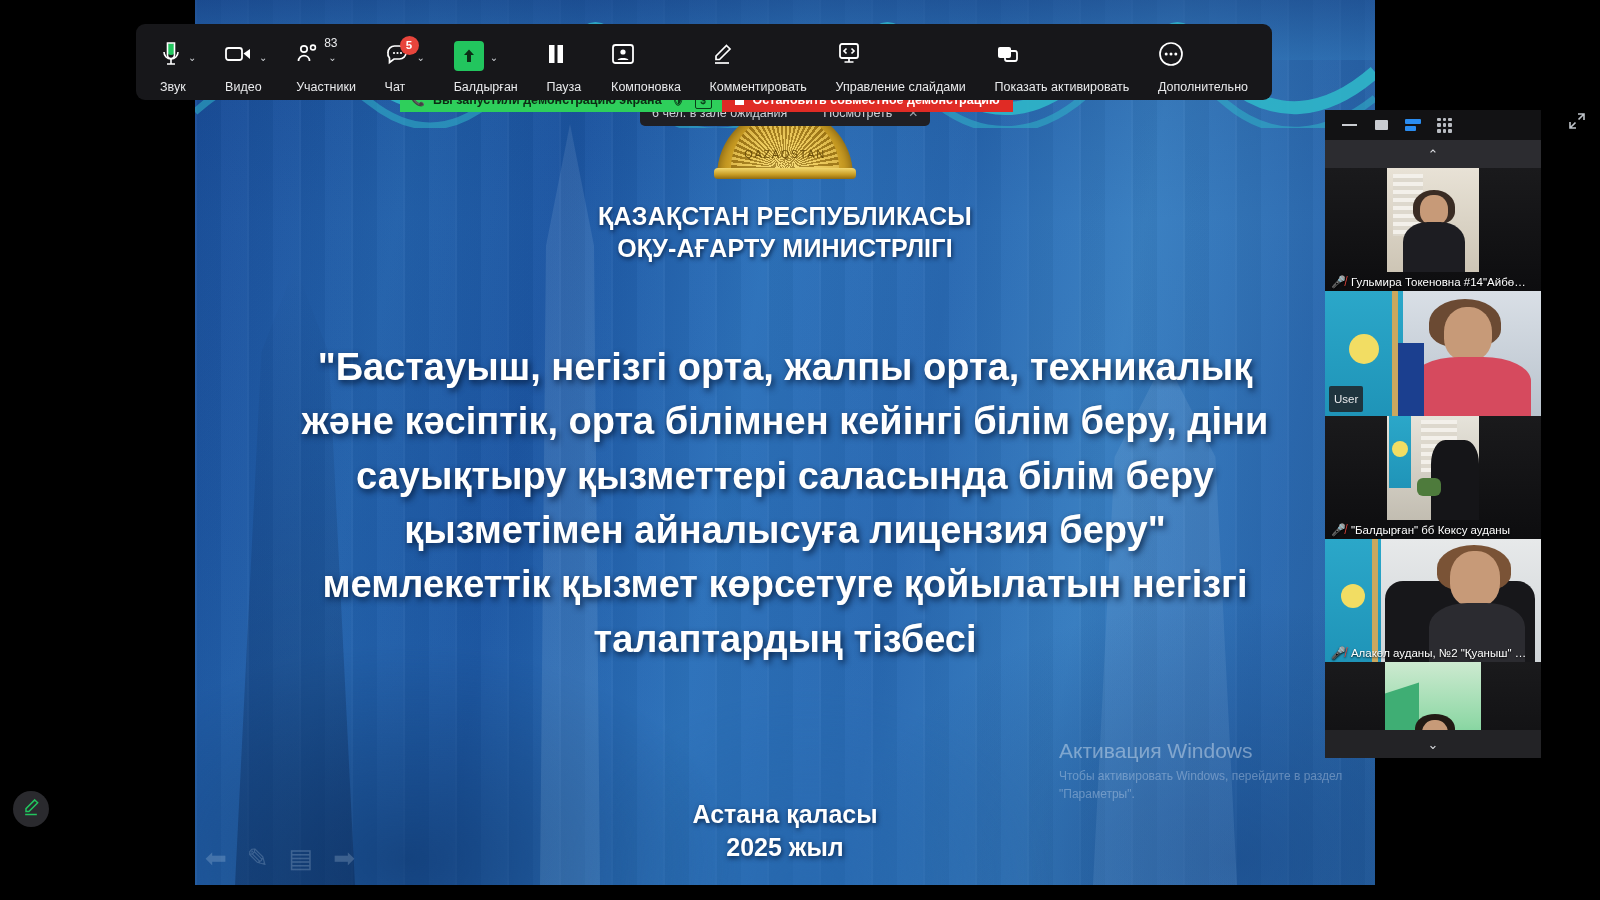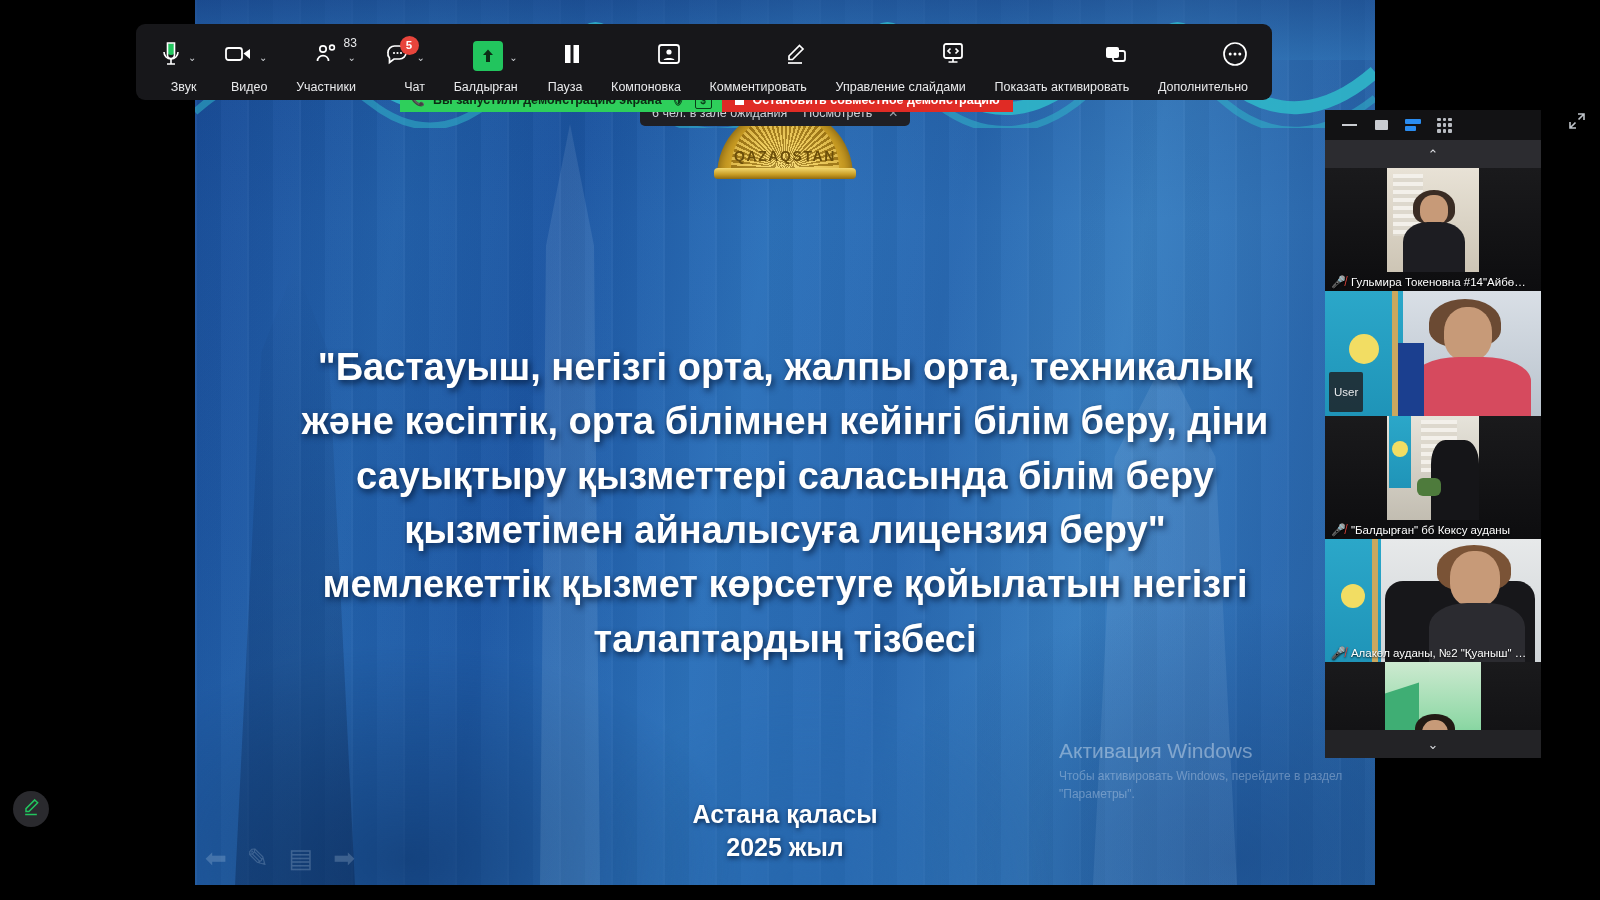--- a/index.html
+++ b/index.html
@@ -55,21 +55,21 @@
   .emblem .disc {
     position:absolute; left:50%; top:0; transform:translateX(-50%);
     width:136px; height:68px; border-radius:68px 68px 0 0;
     background:radial-gradient(ellipse at 50% 100%, #f5dd7a 0%, #e3bc44 38%, #c79a22 62%, #9d7413 86%);
     box-shadow:0 0 10px rgba(0,0,0,.35) inset;
   }
   .emblem .rays { position:absolute; left:50%; top:6px; transform:translateX(-50%); width:108px; height:54px;
     background:repeating-conic-gradient(from 180deg at 50% 100%, rgba(120,85,10,.55) 0 3deg, rgba(255,230,140,.35) 3deg 6deg);
     border-radius:54px 54px 0 0; }
   .emblem .word { position:absolute; left:50%; top:40px; transform:translateX(-50%);
-    font-size:14px; letter-spacing:1.6px; color:#6b4e0a; font-weight:700;text-align:center; }
+    font-size:11px; letter-spacing:1.6px; color:#6b4e0a; font-weight:400;text-align:center; }
   .emblem .bar { position:absolute; left:50%; top:60px; transform:translateX(-50%);
     width:142px; height:11px; border-radius:4px;
     background:linear-gradient(180deg,#f3d86e,#c89c24 60%,#8f6a10); }
 
   
   .slide-head { position:absolute; left:0; right:0; top:200px; text-align:center;
     color:#fff; font-weight:700; font-size:25px; line-height:1.28; letter-spacing:.2px;
     text-shadow:1px 2px 4px rgba(0,20,50,.75); }
   .slide-title { position:absolute; left:20px; right:20px; top:340px;
     color:#fff; font-weight:700; font-size:38px; line-height:1.43; text-align:center;
@@ -98,28 +98,28 @@
   .pill-green .badge-sh { color:#0a3d19; }
   .pill-green .badge-dl { border:1px solid #0a3d19; border-radius:2px; color:#0a3d19; }
   .pill-red { display:flex; align-items:center; gap:9px; background:#e02b25; color:#fff;
     padding:0 13px; font-size:12.5px; font-weight:700; }
   .pill-red .stopsq { width:9px; height:9px; background:#fff; }
 
   
   #waiting-toast { position:absolute; left:640px; top:100px; z-index:30;
     display:flex; align-items:center; gap:16px; height:26px; padding:0 12px;
     background:#1f1f24; border-radius:5px; color:#cfd2d8; font-size:12.5px; white-space:nowrap; }
-  #waiting-toast .wt-link { color:#cfd2d8; text-decoration:none; }
+  #waiting-toast .wt-link { color:#cfd2d8; text-decoration:none;margin-left:20px; }
   #waiting-toast .wt-x { color:#9aa0a8; font-size:12px; }
 
   
   #toolbar { position:absolute; left:136px; top:24px; width:1136px; height:76px;
     background:#17171a; border-radius:9px; display:flex; align-items:center;
     justify-content:space-between; padding:0 18px; z-index:50; }
-  .tb-item { display:flex; flex-direction:column; align-items:flex-end; justify-content:center;
+  .tb-item { display:flex; flex-direction:column; align-items:flex-start; justify-content:center;
     min-width:48px; padding:0 6px; cursor:default;margin-top:9px; }
   .tb-row { display:flex; align-items:center; gap:6px; height:32px; position:relative; }
   .tb-label { color:#e9eaec; font-size:12.5px; margin-top:8px; white-space:nowrap; }
   .tb-caret { color:#cfd2d6; font-size:10px; line-height:1; transform:translateY(2px); }
   .ico { display:inline-block; color:#fff; }
   .count-badge { position:absolute; left:28px; top:-4px; color:#e9eaec; font-size:12px; }
   .chat-badge { position:absolute; right:-8px; top:-7px; background:#e8453c; color:#fff;
     min-width:19px; height:19px; border-radius:10px; font-size:11.5px; font-weight:700;
     display:flex; align-items:center; justify-content:center; padding:0 4px; }
   .share-ico-box { width:30px; height:30px; background:#22c55e; border-radius:4px;
@@ -149,21 +149,21 @@
   .fs-scroll-up { background:#2c2c30; }
 
   .fs-list { flex:1; display:flex; flex-direction:column; overflow:hidden; }
   .fs-tile { position:relative; width:216px; height:123px; background:#0b0b0c; overflow:hidden; flex:none; }
   .fs-tile.tall { height:125px; }
   .fs-name { position:absolute; left:0; bottom:0; height:19px; display:flex; align-items:center;
     gap:5px; padding:0 6px; color:#fff; font-size:11.5px; white-space:nowrap; overflow:hidden;
     text-overflow:ellipsis; max-width:216px; text-shadow:0 1px 2px rgba(0,0,0,.9); }
   .mic-off { color:#e8453c; font-size:12px; line-height:1; flex:none; }
   .fs-user-tag { position:absolute; left:4px; bottom:4px; background:rgba(30,30,34,.82);
-    color:#e9eaec; font-size:11.5px; padding:14px 5px; border-radius:2px; }
+    color:#e9eaec; font-size:11.5px; padding:7px 5px; border-radius:2px; }
   .fs-expand { position:absolute; right:10px; top:8px; color:#bfc3c9; z-index:3; }
 
   
   .scene { position:absolute; inset:0; }
   .sc-room  { background:linear-gradient(180deg,#1a1a1c,#0d0d0f); }
   .centerbox { position:absolute; left:50%; top:0; transform:translateX(-50%); width:92px; height:104px; }
   .kzflag { position:absolute; left:0; top:0; width:34%; height:100%;
     background:linear-gradient(180deg,#2ba7c9,#1f94b8); overflow:hidden; }
   .kzflag .sun { position:absolute; left:50%; top:46%; transform:translate(-50%,-50%);
     width:30px; height:30px; border-radius:50%; background:#f2dd63; }
@@ -218,20 +218,24 @@
       </svg>
     </div>
 
     <div class="emblem">
       <div class="disc"></div>
       <div class="rays"></div>
       <div class="word">QAZAQSTAN</div>
       <div class="bar"></div>
     </div>
 
+    <div class="slide-head">
+      <div>ҚАЗАҚСТАН РЕСПУБЛИКАСЫ</div>
+      <div>ОҚУ-АҒАРТУ МИНИСТРЛІГІ</div>
+    </div>
 
     <div class="slide-title">
       <div>"Бастауыш, негізгі орта, жалпы орта, техникалық</div>
       <div>және кәсіптік, орта білімнен кейінгі білім беру, діни</div>
       <div>сауықтыру қызметтері саласында білім беру</div>
       <div>қызметімен айналысуға лицензия беру"</div>
       <div>мемлекеттік қызмет көрсетуге қойылатын негізгі</div>
       <div>талаптардың тізбесі</div>
     </div>
 

